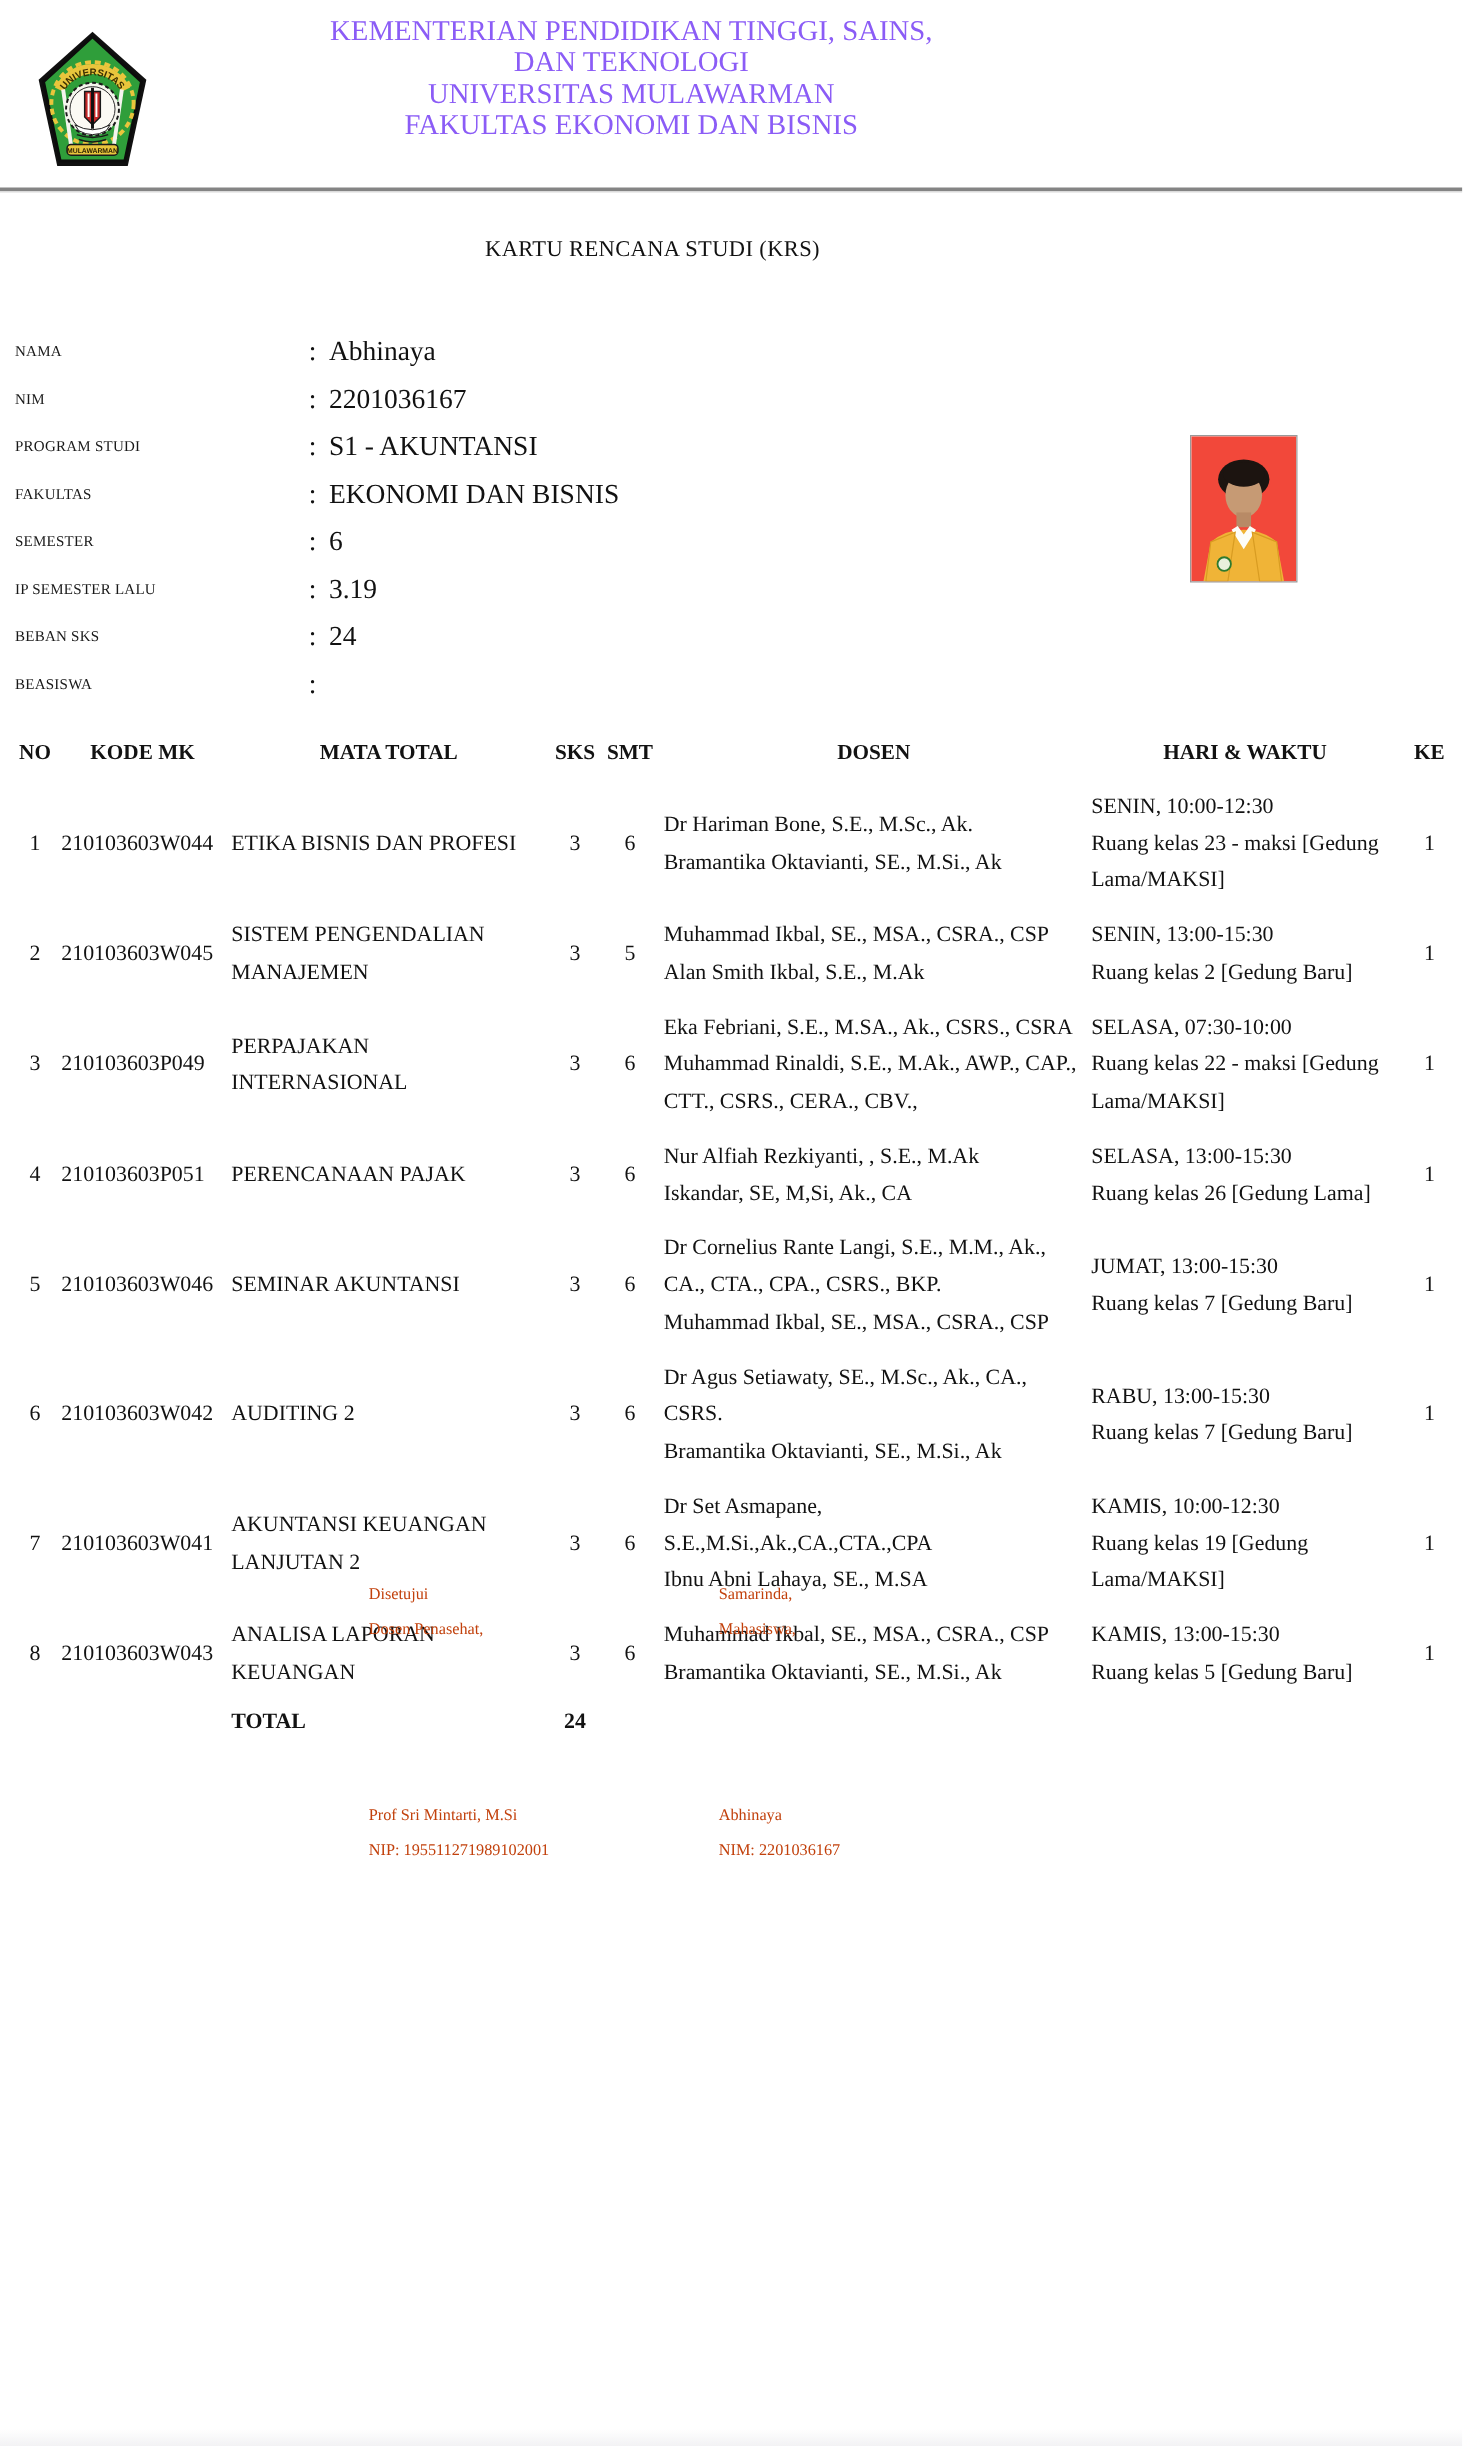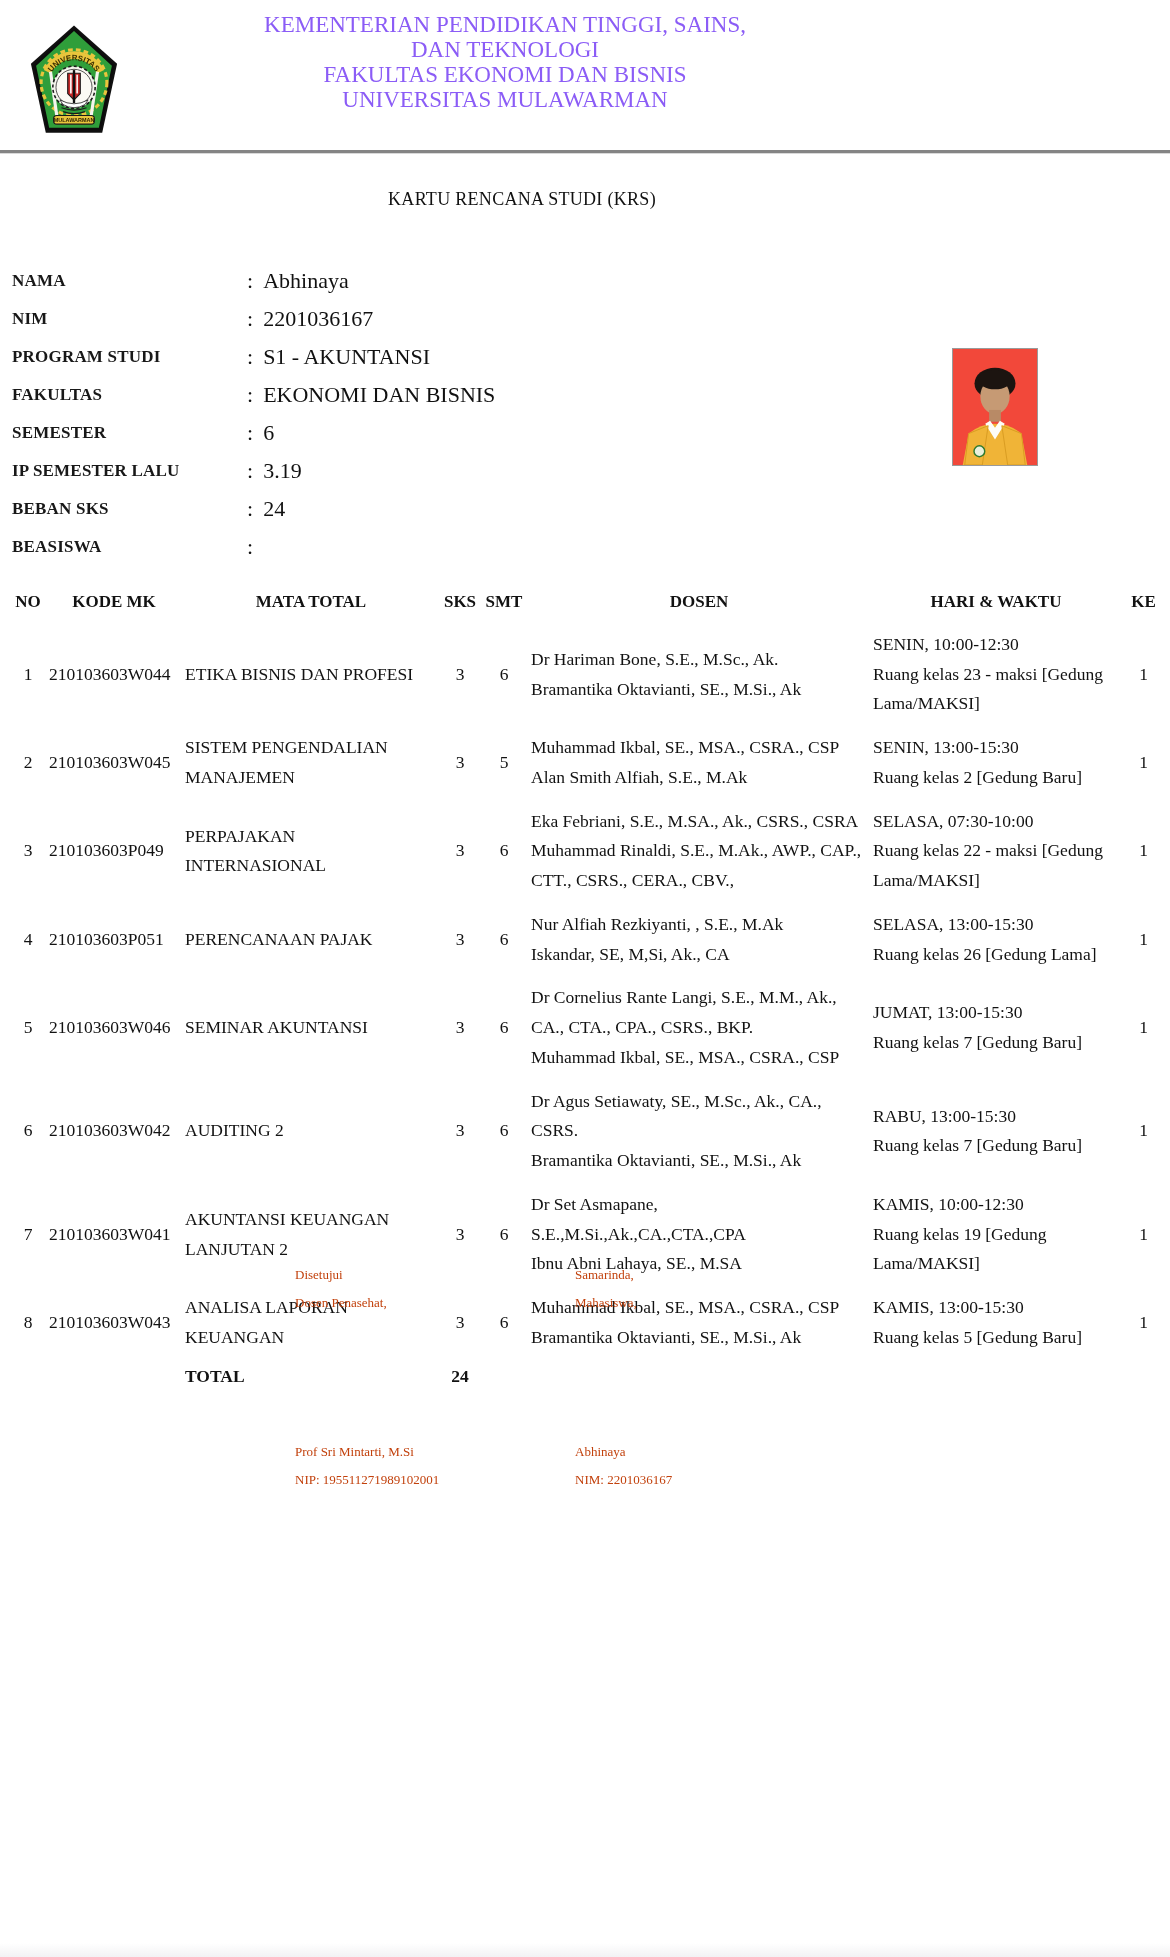--- a/index.html
+++ b/index.html
@@ -23,21 +23,21 @@
     border-top:3px solid #848484;border-bottom:1px solid #d9d9d9;
   }
   
   .doc-title{
     position:absolute;left:0;top:189px;width:1044px;
     text-align:center;font-size:18px;letter-spacing:.3px;color:#111;
   }
   
   .info{position:absolute;left:12px;top:262px;width:780px;}
   .info-row{display:flex;height:38px;align-items:center;}
-  .info-label{width:235px;font-size:17px;letter-spacing:.2px;color:#181818;font-weight:bold;}
+  .info-label{width:235px;font-size:12px;letter-spacing:.2px;color:#181818;}
   .info-value{font-size:22px;color:#111;white-space:nowrap;}
   .info-colon{display:inline-block;margin-right:10px;}
   .student-photo{
     position:absolute;left:952px;top:348px;width:86px;height:118px;
     border:1px solid #9a9a9a;box-sizing:border-box;
   }
   
   .krs-table{
     position:absolute;left:10px;top:586px;width:1155px;
     border-collapse:collapse;table-layout:fixed;
@@ -90,22 +90,22 @@
     <line x1="60" y1="60" x2="60" y2="102" stroke="#101010" stroke-width="3"></line>
     <path d="M42 98 Q60 108 78 98 L74 104 Q60 112 46 104 Z" fill="#ffffff" stroke="#1a1a1a" stroke-width="1"></path>
     <path d="M44 108 Q60 114 76 108 M46 113 Q60 118 74 113" fill="none" stroke="#1a1a1a" stroke-width="1.5"></path>
     <rect x="34" y="118" width="52" height="11" rx="4" fill="#e9c53c" stroke="#1a1a1a" stroke-width="1.5"></rect>
     <text x="60" y="126.5" text-anchor="middle" font-size="7" font-weight="bold" fill="#2a1f00" font-family="Liberation Sans, sans-serif">MULAWARMAN</text>
   </svg>
 
   <div class="letterhead-text">
     <div>KEMENTERIAN PENDIDIKAN TINGGI, SAINS,</div>
     <div>DAN TEKNOLOGI</div>
+    <div>UNIVERSITAS MULAWARMAN</div>
     <div>FAKULTAS EKONOMI DAN BISNIS</div>
-    <div>UNIVERSITAS MULAWARMAN</div>
   </div>
 
   <div class="head-rule"></div>
 
   <div class="doc-title">KARTU RENCANA STUDI (KRS)</div>
 
   <div class="info">
     <div class="info-row">
       <span class="info-label">NAMA</span>
       <span class="info-value"><span class="info-colon">:</span><span>Abhinaya</span></span>
@@ -194,21 +194,21 @@
         <td class="c-ke">1</td>
       </tr>
       <tr>
         <td class="c-no">2</td>
         <td class="c-kode">210103603W045</td>
         <td class="c-mk">SISTEM PENGENDALIAN MANAJEMEN</td>
         <td class="c-sks">3</td>
         <td class="c-smt">5</td>
         <td class="c-dosen">
           <div>Muhammad Ikbal, SE., MSA., CSRA., CSP</div>
-          <div>Alan Smith Alfiah, S.E., M.Ak</div>
+          <div>Alan Smith Ikbal, S.E., M.Ak</div>
         </td>
         <td class="c-hari">
           <div>SENIN, 13:00-15:30</div>
           <div>Ruang kelas 2 [Gedung Baru]</div>
         </td>
         <td class="c-ke">1</td>
       </tr>
       <tr>
         <td class="c-no">3</td>
         <td class="c-kode">210103603P049</td>

